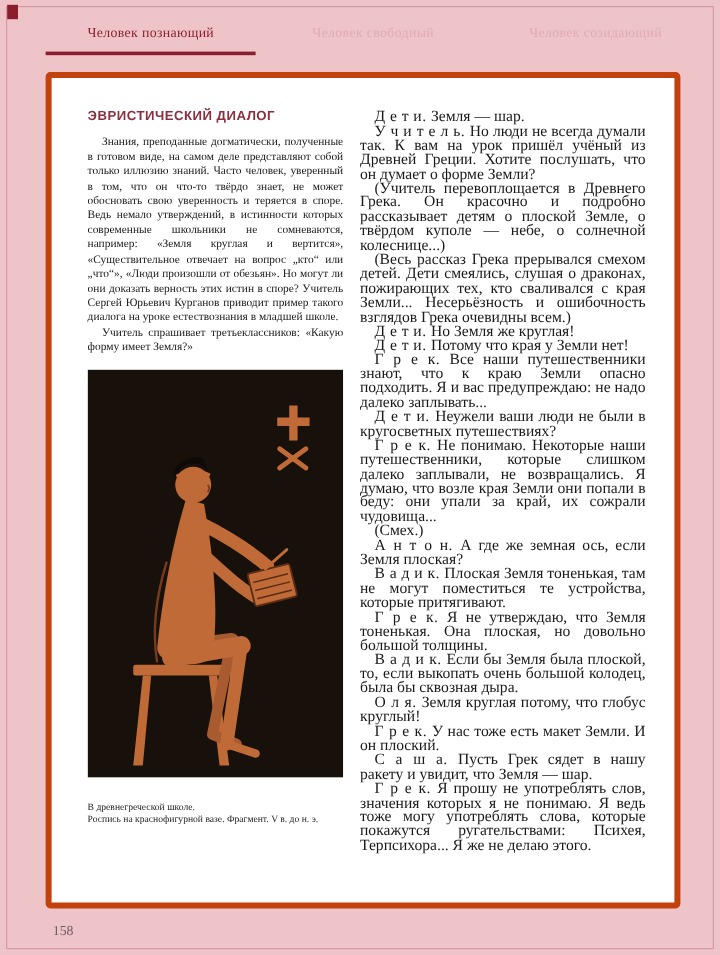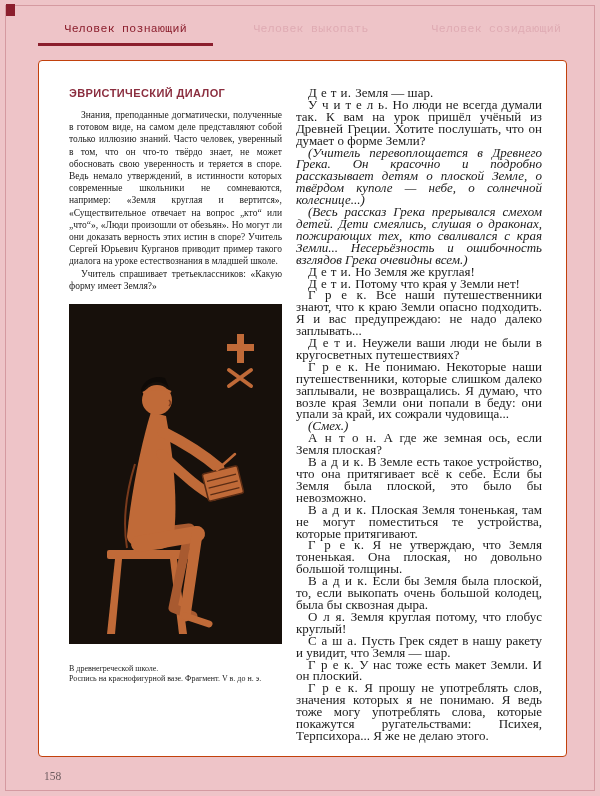--- a/index.html
+++ b/index.html
@@ -16,36 +16,36 @@
     border:1px solid rgba(150,45,60,.28);
     pointer-events:none;
   }
   .corner-mark {
     position:absolute; left:6px; top:4px;
     width:9px; height:12px; background:#8b1e2d;
   }
   
   .tabs {
     position:absolute; top:16px; left:38px; right:16px;
-    height:30px; display:flex; gap:10px;font-family:Liberation Mono, monospace;
+    height:30px; display:flex; gap:10px;
   }
   .tab {
     flex:1; text-align:center; padding-top:6px;
     font-size:11.5px; color:#dfabb3; letter-spacing:.3px;
   }
   .tab.active {
     color:#8b1e2d;
     border-bottom:3px solid #8b1e2d;
   }
   
   .paper {
     position:absolute; left:38px; top:60px;
     width:529px; height:697px;
     background:#ffffff;
-    border:1px solid #c2410c;
+    border:5px solid #c2410c;
     border-radius:4px;
     padding:26px 24px 14px 30px;
     display:flex; gap:14px;
     overflow:hidden;
   }
   .col-left { width:213px; flex:none; }
   .col-right { flex:1; min-width:0; }
 
   .article-title {
     margin:0 0 10px 0;
@@ -59,40 +59,40 @@
   }
   figure.vase { margin:12px 0 0 0; width:213px; }
   figure.vase svg { display:block; width:213px; height:340px; }
   figure.vase figcaption {
     margin-top:20px; font-size:8px; line-height:10px; color:#222;
   }
   .col-right p.dlg {
     margin:0; text-indent:12px; text-align:justify;
     font-size:13px; line-height:11.9px;
   }
-  .col-right p.dlg.it { font-style:italic; }
+  .col-right p.dlg.it { }
   .speaker { letter-spacing:.4px; }
 
   .page-number {
     position:absolute; left:44px; bottom:14px;
     font-size:11.5px; color:#6e5c60;text-align:center;
   }
 </style>
 </head>
 <body>
 
 <div class="frame-line"></div>
 <div class="corner-mark"></div>
 
 <div class="tabs">
   <div class="tab active">
     <span>Человек познающий</span>
   </div>
   <div class="tab">
-    <span>Человек выкопать</span>
+    <span>Человек свободный</span>
   </div>
   <div class="tab">
     <span>Человек созидающий</span>
   </div>
 </div>
 
 <div class="paper">
   <div class="col-left">
     <h1 class="article-title">ЭВРИСТИЧЕСКИЙ ДИАЛОГ</h1>
     <div>
@@ -146,24 +146,23 @@
       <p class="dlg"><span class="speaker">У ч и т е л ь. </span>Но люди не всегда думали так. К вам на урок пришёл учёный из Древней Греции. Хотите послушать, что он думает о форме Земли?</p>
       <p class="dlg it">(Учитель перевоплощается в Древнего Грека. Он красочно и подробно рассказывает детям о плоской Земле, о твёрдом куполе — небе, о солнечной колеснице...)</p>
       <p class="dlg it">(Весь рассказ Грека прерывался смехом детей. Дети смеялись, слушая о драконах, пожирающих тех, кто сваливался с края Земли... Несерьёзность и ошибочность взглядов Грека очевидны всем.)</p>
       <p class="dlg"><span class="speaker">Д е т и. </span>Но Земля же круглая!</p>
       <p class="dlg"><span class="speaker">Д е т и. </span>Потому что края у Земли нет!</p>
       <p class="dlg"><span class="speaker">Г р е к. </span>Все наши путешественники знают, что к краю Земли опасно подходить. Я и вас предупреждаю: не надо далеко заплывать...</p>
       <p class="dlg"><span class="speaker">Д е т и. </span>Неужели ваши люди не были в кругосветных путешествиях?</p>
       <p class="dlg"><span class="speaker">Г р е к. </span>Не понимаю. Некоторые наши путешественники, которые слишком далеко заплывали, не возвращались. Я думаю, что возле края Земли они попали в беду: они упали за край, их сожрали чудовища...</p>
       <p class="dlg it">(Смех.)</p>
       <p class="dlg"><span class="speaker">А н т о н. </span>А где же земная ось, если Земля плоская?</p>
-      <p class="dlg"><span class="speaker">В а д и к. </span>В Земле есть такое устройство, что она притягивает всё к себе. Если бы Земля была плоской, это было бы невозможно.</p>
       <p class="dlg"><span class="speaker">В а д и к. </span>Плоская Земля тоненькая, там не могут поместиться те устройства, которые притягивают.</p>
       <p class="dlg"><span class="speaker">Г р е к. </span>Я не утверждаю, что Земля тоненькая. Она плоская, но довольно большой толщины.</p>
       <p class="dlg"><span class="speaker">В а д и к. </span>Если бы Земля была плоской, то, если выкопать очень большой колодец, была бы сквозная дыра.</p>
       <p class="dlg"><span class="speaker">О л я. </span>Земля круглая потому, что глобус круглый!</p>
+      <p class="dlg"><span class="speaker">Г р е к. </span>У нас тоже есть макет Земли. И он плоский.</p>
       <p class="dlg"><span class="speaker">С а ш а. </span>Пусть Грек сядет в нашу ракету и увидит, что Земля — шар.</p>
-      <p class="dlg"><span class="speaker">Г р е к. </span>У нас тоже есть макет Земли. И он плоский.</p>
       <p class="dlg"><span class="speaker">Г р е к. </span>Я прошу не употреблять слов, значения которых я не понимаю. Я ведь тоже могу употреблять слова, которые покажутся ругательствами: Психея, Терпсихора... Я же не делаю этого.</p>
     </div>
 </div>
 
 <div class="page-number">158</div>
 
 </body></html>

